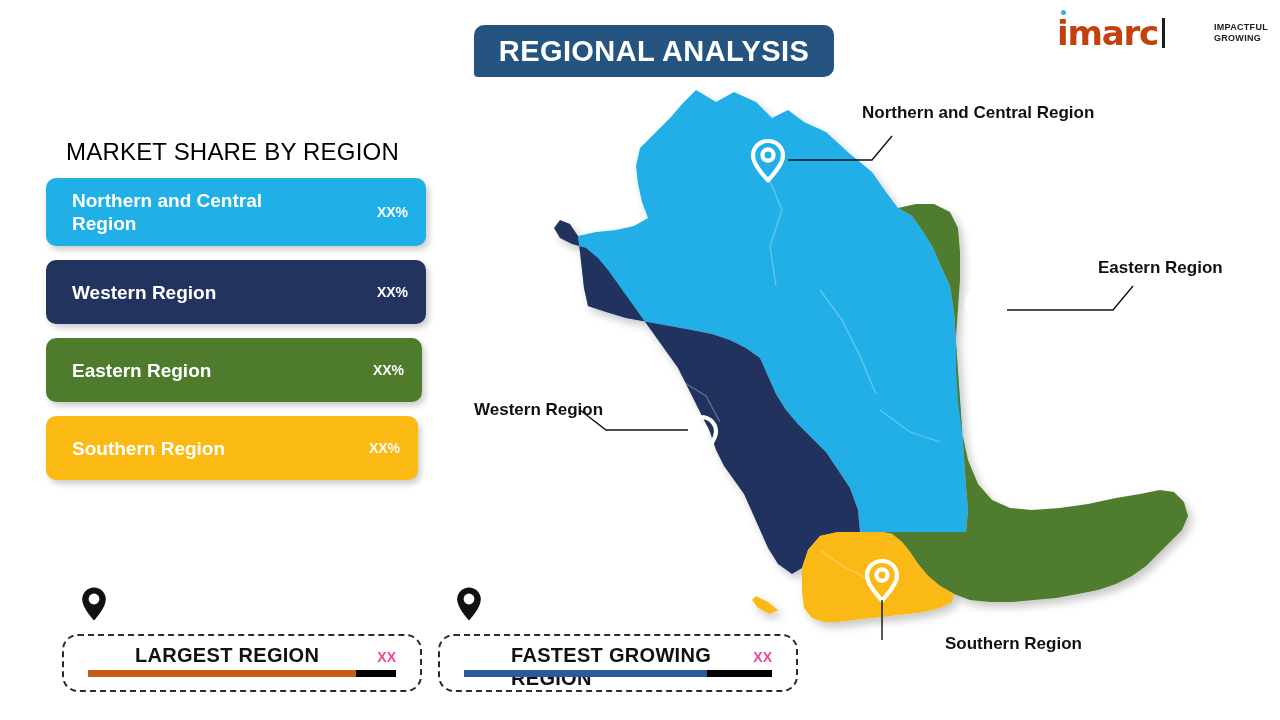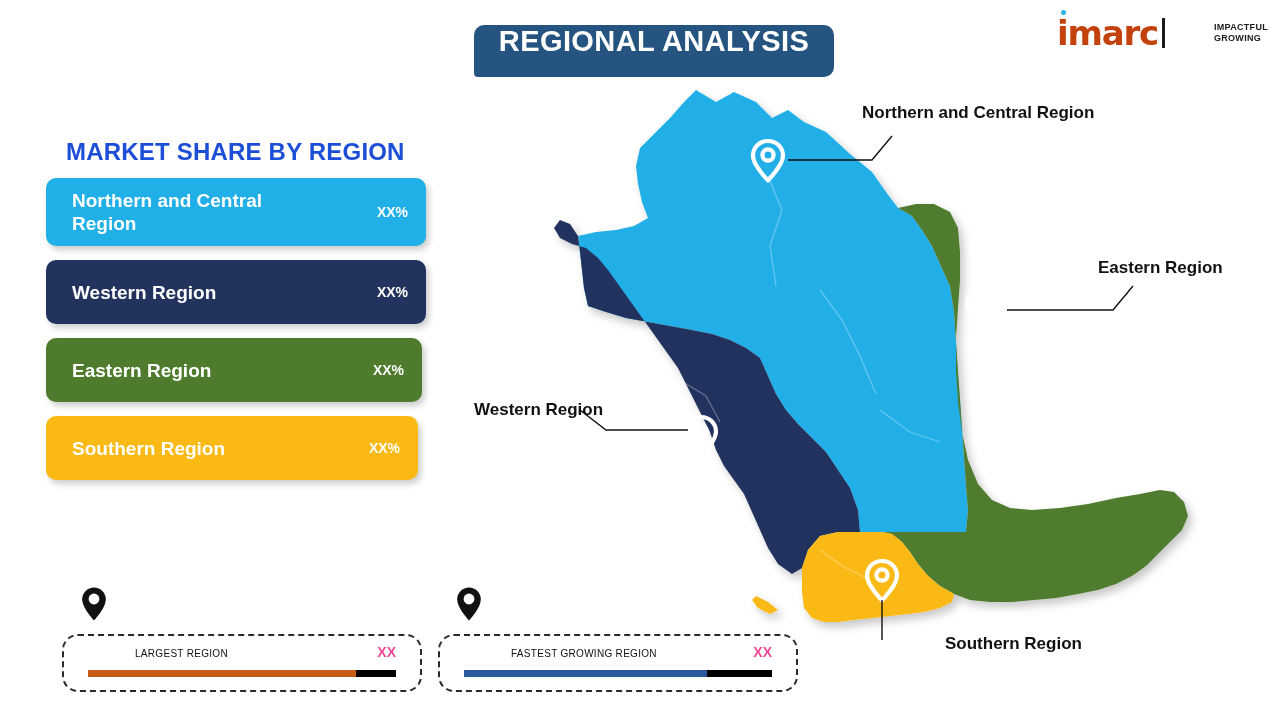--- a/index.html
+++ b/index.html
@@ -19,20 +19,21 @@
   
   #title-banner {
     position: absolute;
     left: 474px;
     top: 25px;
     width: 360px;
     height: 52px;
     background: #255480;
     border-radius: 10px 10px 10px 4px;
     display: flex;
+    align-items: center;
     justify-content: center;
   }
   #title-banner .title-text {
     color: #ffffff;
     font-size: 29px;
     font-weight: bold;
     letter-spacing: 0.4px;
     white-space: nowrap;
   }
 
@@ -82,23 +83,23 @@
     color: #1b1b1b;
     letter-spacing: 0.3px;
   }
 
   
   #share-heading {
     position: absolute;
     left: 66px;
     top: 138px;
     font-size: 24px;
-    font-weight: bold;
+    font-weight: normal;
     letter-spacing: 0.2px;
-    color: #1d4ed8;
+    color: #000000;
   }
 
   #legend-list {
     position: absolute;
     left: 46px;
     top: 178px;
     width: 390px;
   }
   .legend-bar {
     position: relative;
@@ -166,22 +167,22 @@
   .footer-card .card-row {
     position: absolute;
     left: 24px;
     right: 24px;
     top: 8px;
     display: flex;
     align-items: baseline;
     justify-content: space-between;
   }
   .footer-card .card-title {
-    font-size: 10px;
-    font-weight: normal;
+    font-size: 20px;
+    font-weight: bold;
     letter-spacing: 0.3px;
     color: #111111;
     padding-left: 47px;
   }
   .footer-card .card-value {
     font-size: 14px;
     font-weight: bold;
     color: #ec4899;
   }
   .footer-card .card-track {

